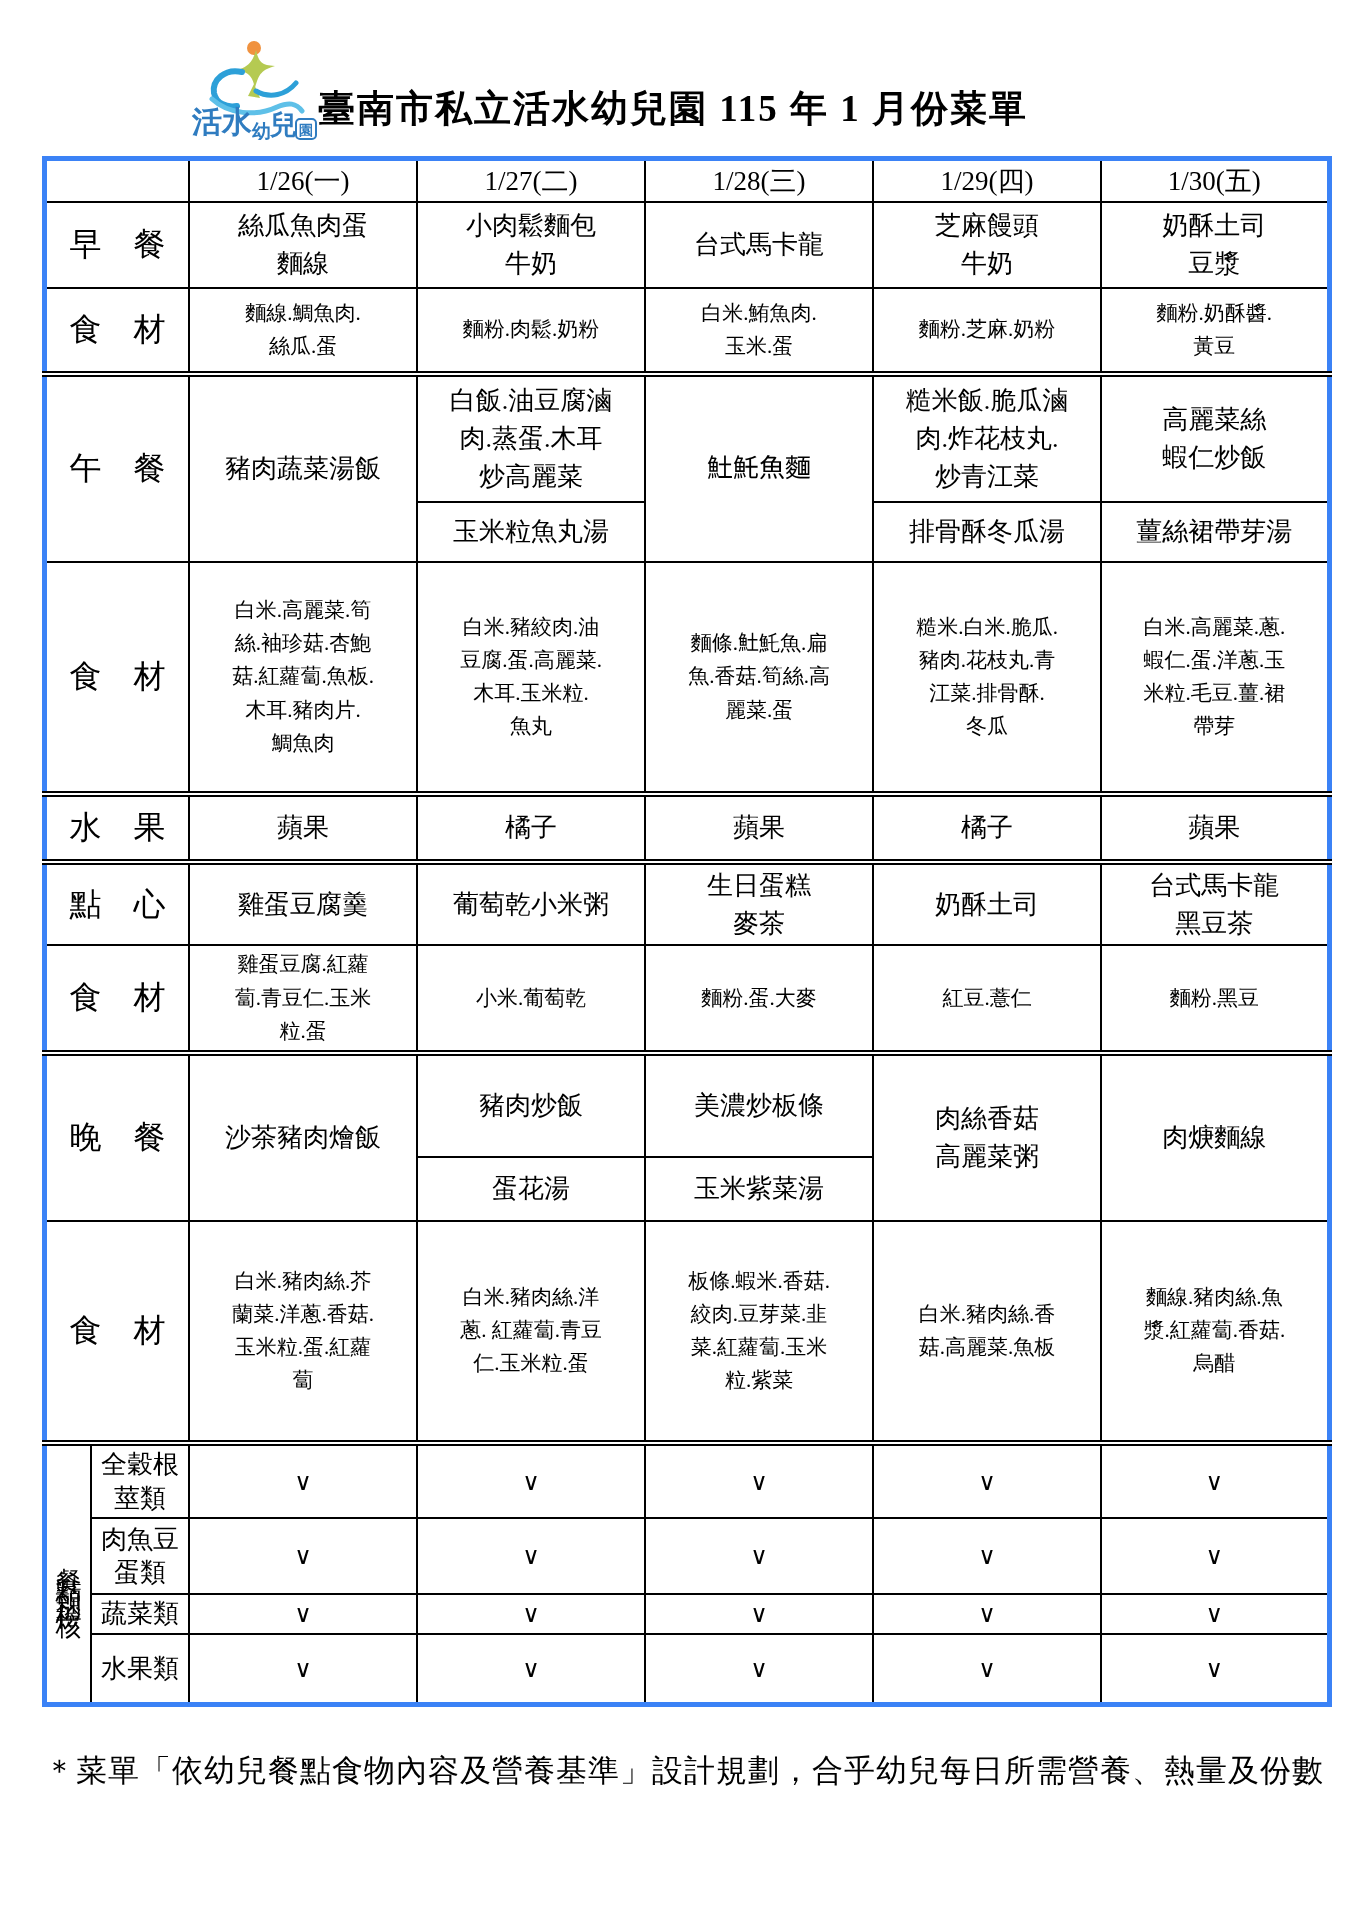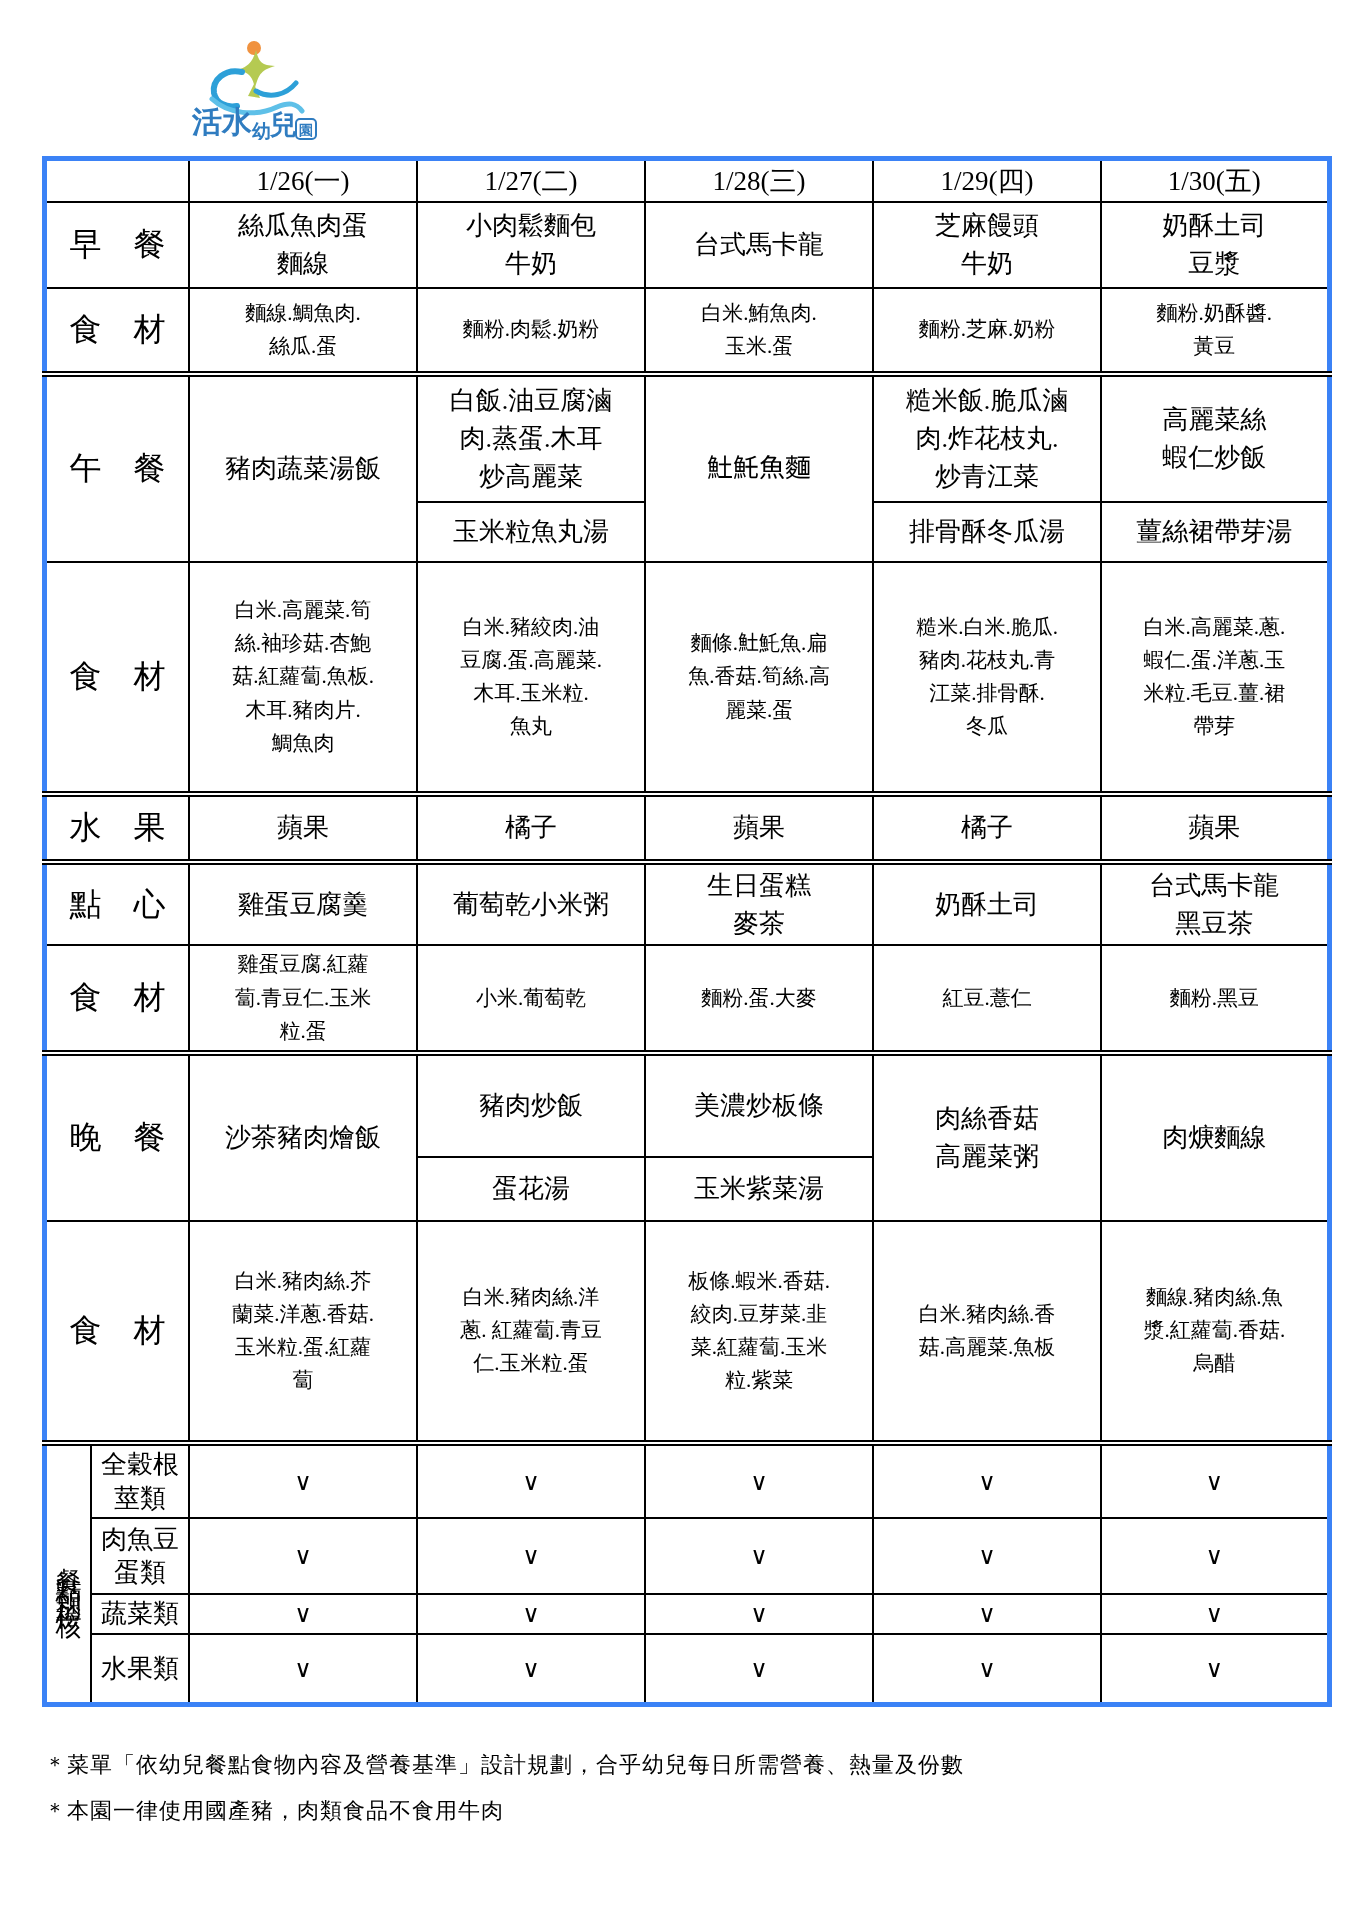--- a/index.html
+++ b/index.html
@@ -16,41 +16,42 @@
   .date{font-size:27px;}
   .dish{font-size:26px;line-height:1.45;}
   .ing{font-size:21px;line-height:1.58;}
   .chk{font-size:24px;}
   .clbl{font-size:26px;line-height:1.3;}
   .vlbl{writing-mode:vertical-rl;text-orientation:upright;font-size:26px;letter-spacing:9px;padding:6px 0;}
   tr.h38{height:38px} tr.h60{height:60px} tr.h64{height:64px} tr.h68{height:68px}
   tr.h70{height:70px} tr.h74{height:74px} tr.h76{height:76px} tr.h86{height:86px}
   tr.h102{height:102px} tr.h104{height:104px} tr.h128{height:128px}
   tr.h222{height:222px} tr.h232{height:232px}
-  .footnote{position:absolute;left:44px;font-size:22px;letter-spacing:1px;white-space:nowrap;}
+  .footnote{position:absolute;left:44px;font-size:31px;letter-spacing:1px;white-space:nowrap;}
   .fn1{top:1750px;} .fn2{top:1796px;}
 </style>
 </head>
 <body>
 
 <div class="page">
 
   <svg class="logo" viewBox="0 0 130 104">
     <circle cx="64" cy="12" r="7" fill="#f0923f"></circle>
     <path d="M66,14 C69,27 72,29 85,30 C72,34 69,37 65,52 C62,39 58,35 45,35 C57,31 62,28 66,14 Z M64,48 L70,62 L58,60 Z" fill="#b5ca52"></path>
     <path d="M52,36 C35,32 22,44 24,57 C26,67 36,72 47,70" fill="none" stroke="#2da0d8" stroke-width="6" stroke-linecap="round"></path>
     <path d="M22,63 C38,78 66,81 87,71 C99,66 106,67 112,75" fill="none" stroke="#5ec0e8" stroke-width="5" stroke-linecap="round"></path>
     <path d="M66,55 C80,63 96,59 106,47" fill="none" stroke="#2da0d8" stroke-width="5" stroke-linecap="round"></path>
     <text x="2" y="96" font-size="30" font-weight="bold" fill="#2f7cc0">活水</text>
     <text x="62" y="102" font-size="19" font-weight="bold" fill="#2f7cc0">幼</text>
     <text x="80" y="98" font-size="27" font-weight="bold" fill="#2f7cc0">兒</text>
     <rect x="106" y="83" width="20" height="20" rx="4" fill="none" stroke="#2f7cc0" stroke-width="2"></rect>
     <text x="109" y="99" font-size="14" font-weight="bold" fill="#2f7cc0">園</text>
   </svg>
 
+  <div class="title">臺南市私立活水幼兒園 115 年 1 月份菜單</div>
 
   <table class="menu">
     <colgroup>
       <col style="width:40px">
         <col style="width:98px">
       <col style="width:228px">
         <col style="width:228px">
         <col style="width:228px">
       <col style="width:228px">
         <col style="width:228px">
@@ -231,15 +232,14 @@
       <td class="chk">∨</td>
       <td class="chk">∨</td>
       <td class="chk">∨</td>
       <td class="chk">∨</td>
       <td class="chk">∨</td>
     </tr>
   </tbody>
     </table>
 
   <div class="footnote fn1">＊菜單「依幼兒餐點食物內容及營養基準」設計規劃，合乎幼兒每日所需營養、熱量及份數</div>
-  <div class="footnote fn2">＊本園一律使用國產豬，肉類食品不食用牛肉</div>
 
 </div>
 
 </body></html>

